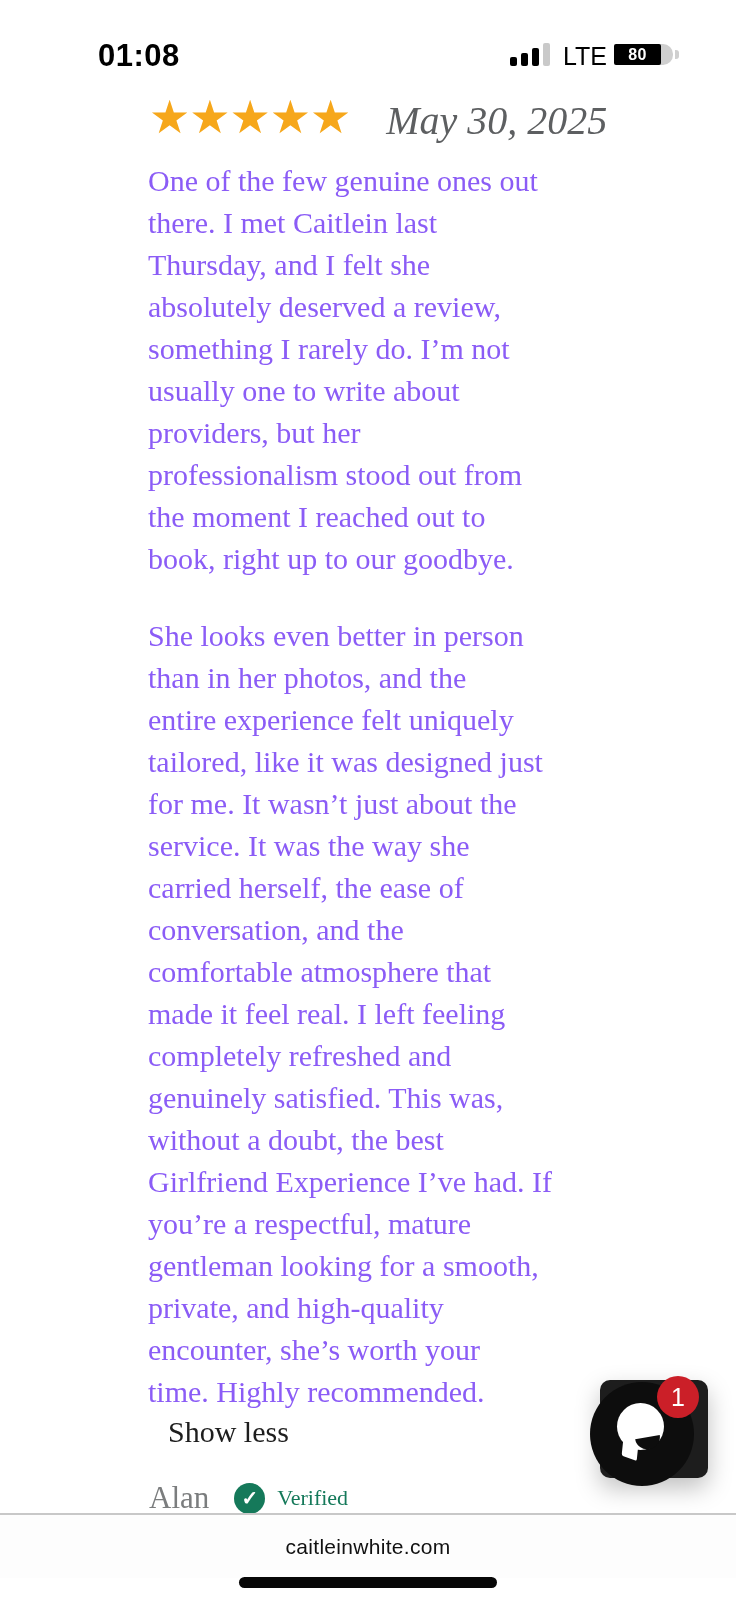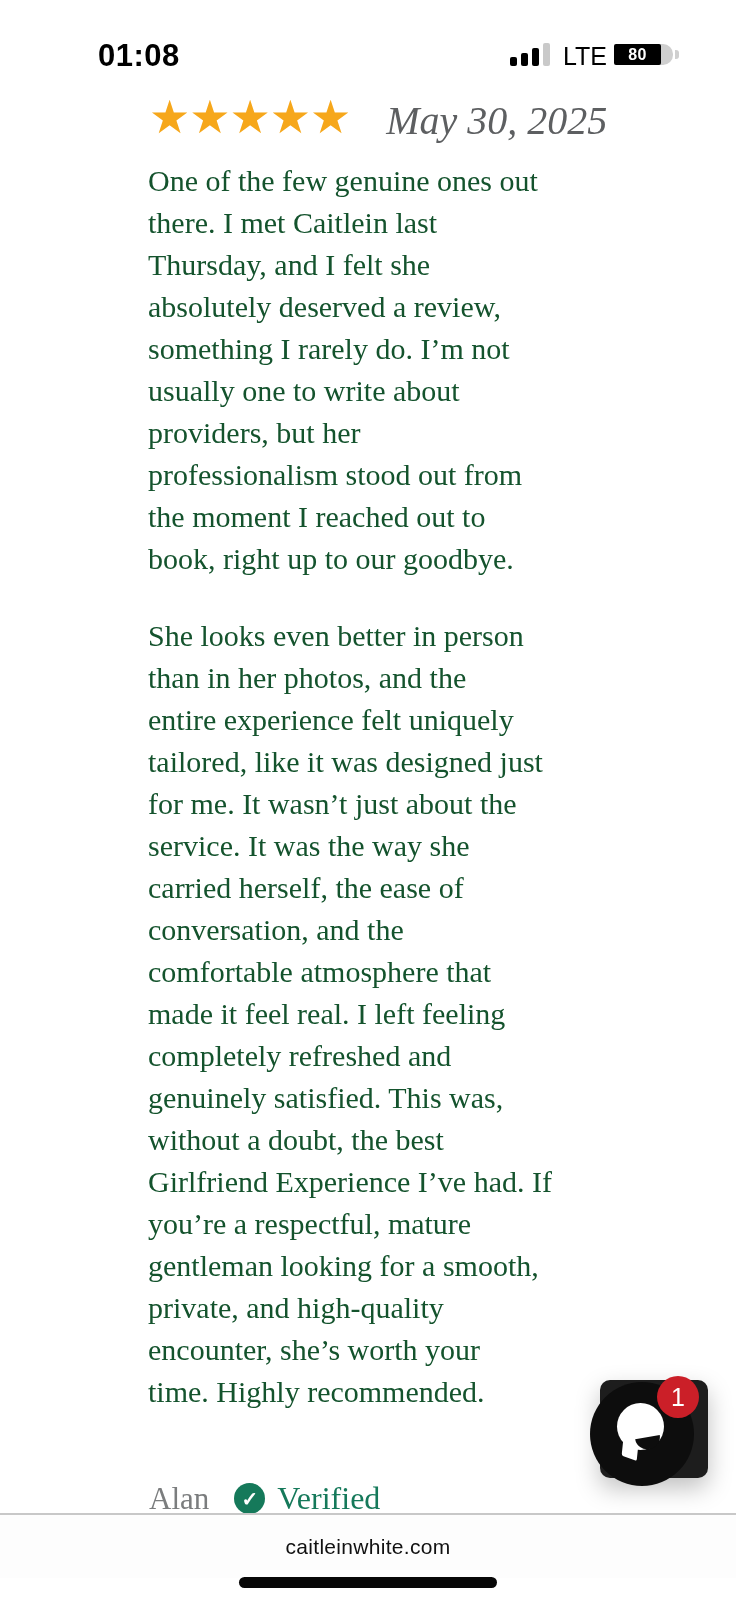--- a/index.html
+++ b/index.html
@@ -54,42 +54,42 @@
   .review-header { position: absolute; left: 149px; top: 92px; display: flex; align-items: center; }
   .stars { font-size: 46px; line-height: 52px; color: #F6A71B; letter-spacing: -1px; white-space: nowrap; }
   .review-date {
     font-style: italic; font-size: 40px; color: #5d5f61;
     margin-left: 36px; padding-top: 4px; white-space: nowrap;
   }
 
   
   .review-body {
     position: absolute; left: 148px; top: 160px; width: 520px;
-    font-size: 30px; line-height: 42px; color: #14532d;
+    font-size: 30px; line-height: 42px; color: #8b5cf6;
   }
   .review-body p { white-space: pre-line; margin-bottom: 35px; }
   .show-less {
     position: absolute; left: 168px; top: 1412px;
     font-size: 30px; line-height: 40px; color: #1e1e1e;
     cursor: pointer;
   }
 
   
   .reviewer-row { position: absolute; left: 149px; top: 1480px; display: flex; align-items: center; }
   .reviewer-name { font-size: 31px; color: #7b7d7e; text-align: center; }
   .verified-badge {
     width: 31px; height: 31px; border-radius: 50%;
     background: #15795A; margin-left: 25px;
     display: flex; align-items: center; justify-content: center;
   }
   .verified-badge .check {
     color: #fff; font-size: 20px; font-weight: 700;
     font-family: "Liberation Sans", sans-serif; line-height: 1;
   }
-  .verified-label { font-size: 32px; color: #15795A; margin-left: 12px; }
+  .verified-label { font-size: 22px; color: #15795A; margin-left: 12px; }
 
   
   .chat-widget {
     position: absolute; left: 600px; top: 1380px; width: 108px; height: 98px;
     background: #1d1d1d; border-radius: 10px;
     box-shadow: 0 10px 24px rgba(0,0,0,0.25);
     cursor: pointer;
   }
   .chat-circle {
     position: absolute; left: -10px; top: 2px; width: 104px; height: 104px;
@@ -187,20 +187,21 @@
 genuinely satisfied. This was,
 without a doubt, the best
 Girlfriend Experience I’ve had. If
 you’re a respectful, mature
 gentleman looking for a smooth,
 private, and high-quality
 encounter, she’s worth your
 time. Highly recommended.</p>
   </div>
 
+  <div class="show-less">Show less</div>
 
   <div class="reviewer-row">
     <span class="reviewer-name">Alan</span>
     <span class="verified-badge">
       <span class="check">✓</span>
     </span>
     <span class="verified-label">Verified</span>
   </div>
 
   <div class="chat-widget">

